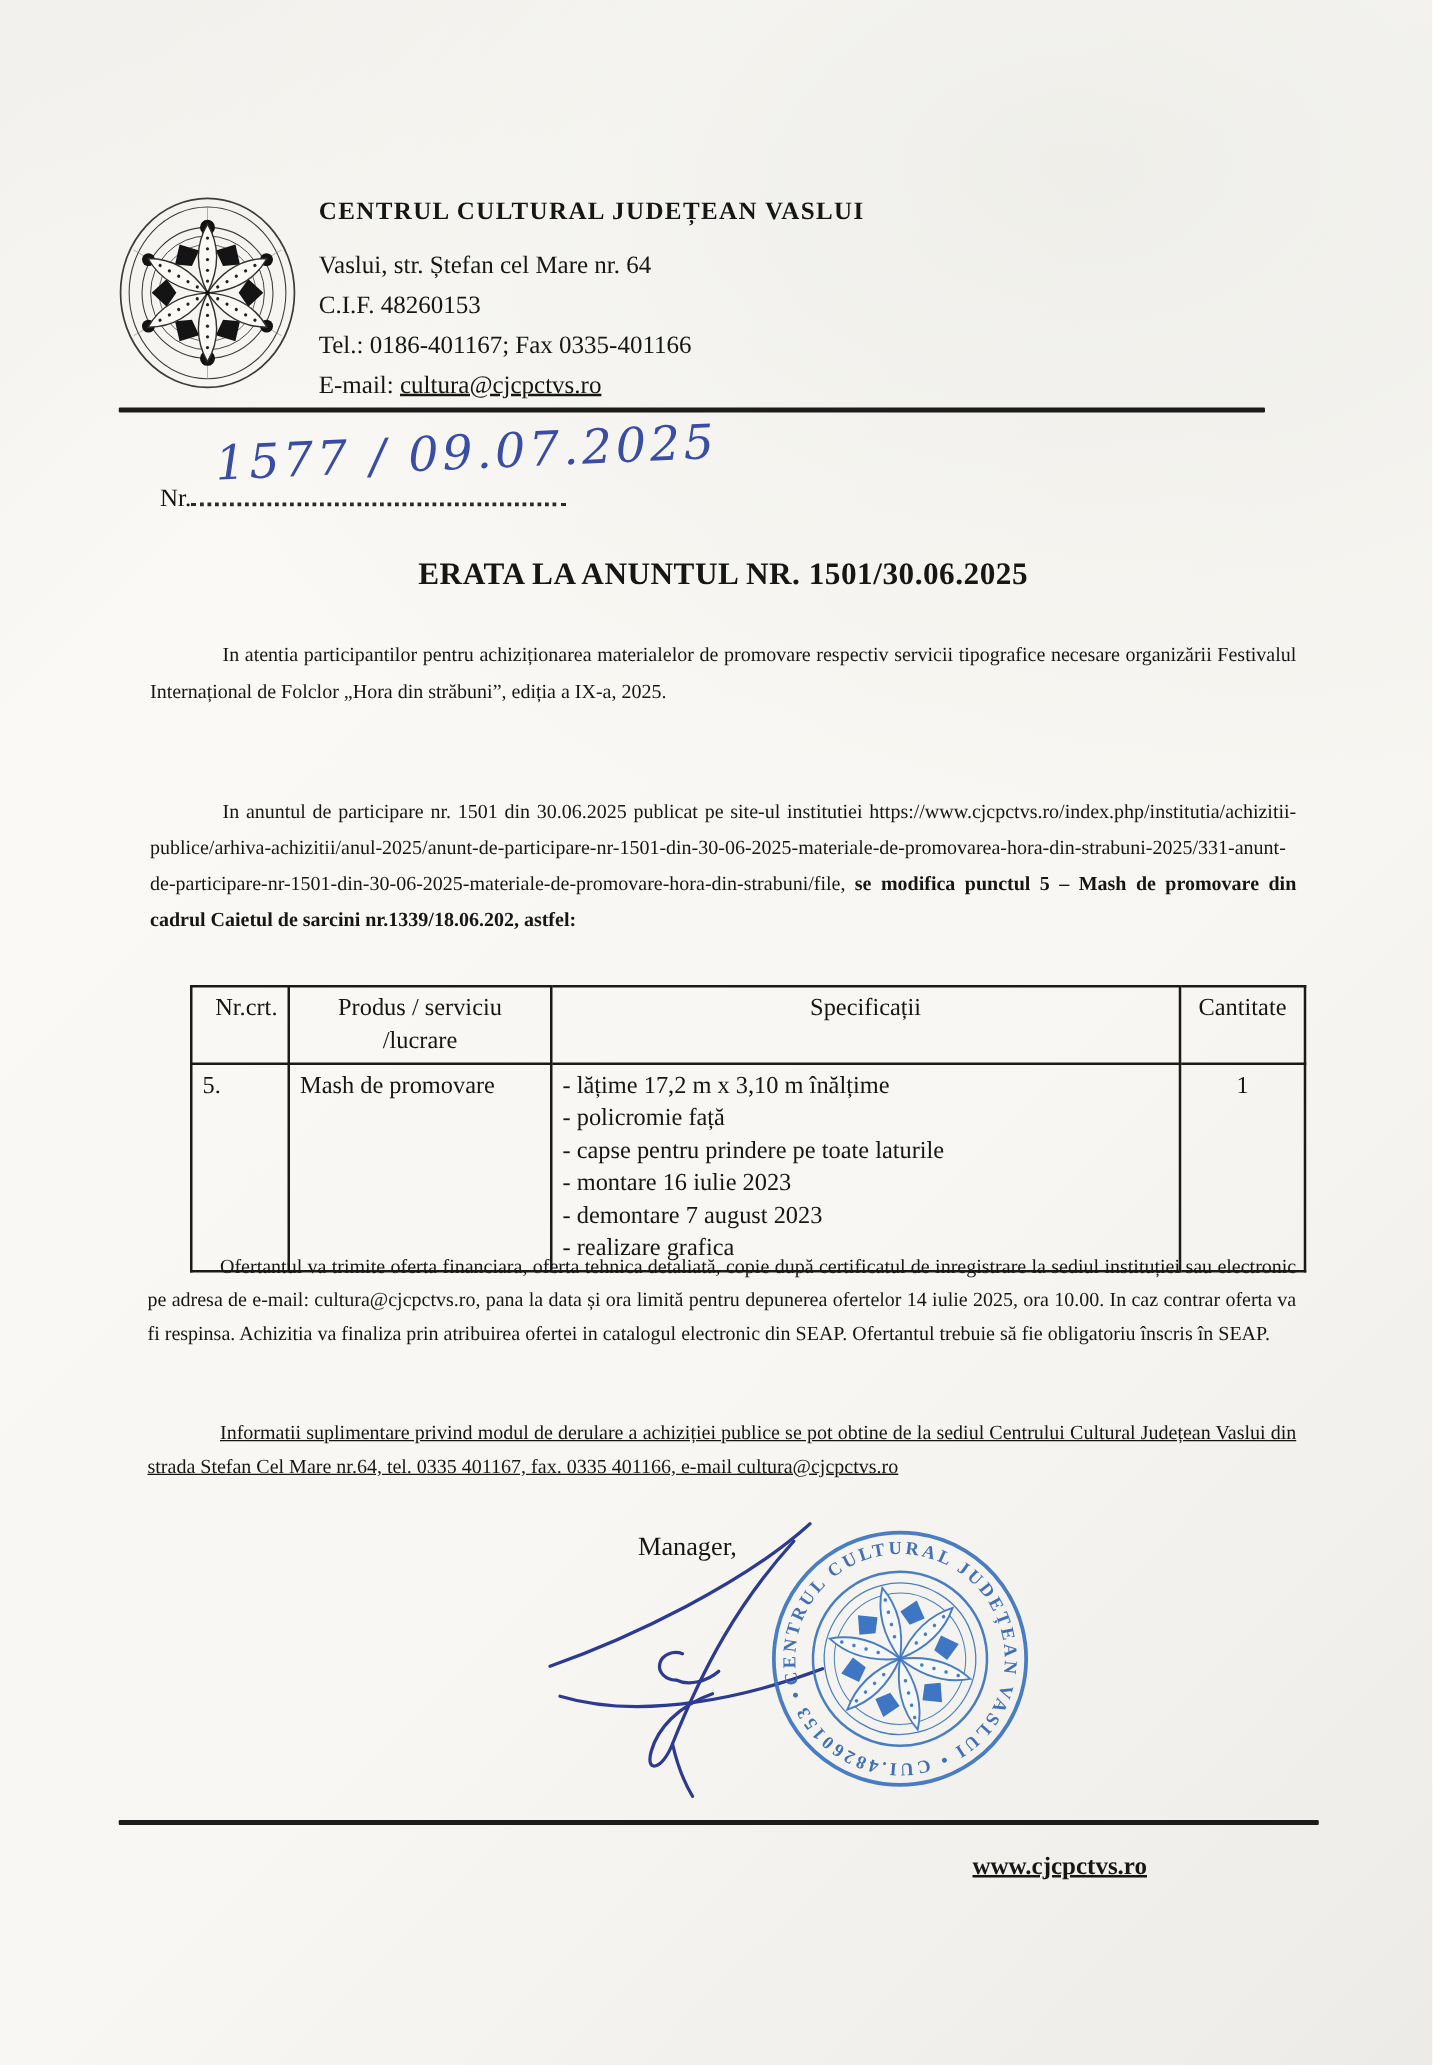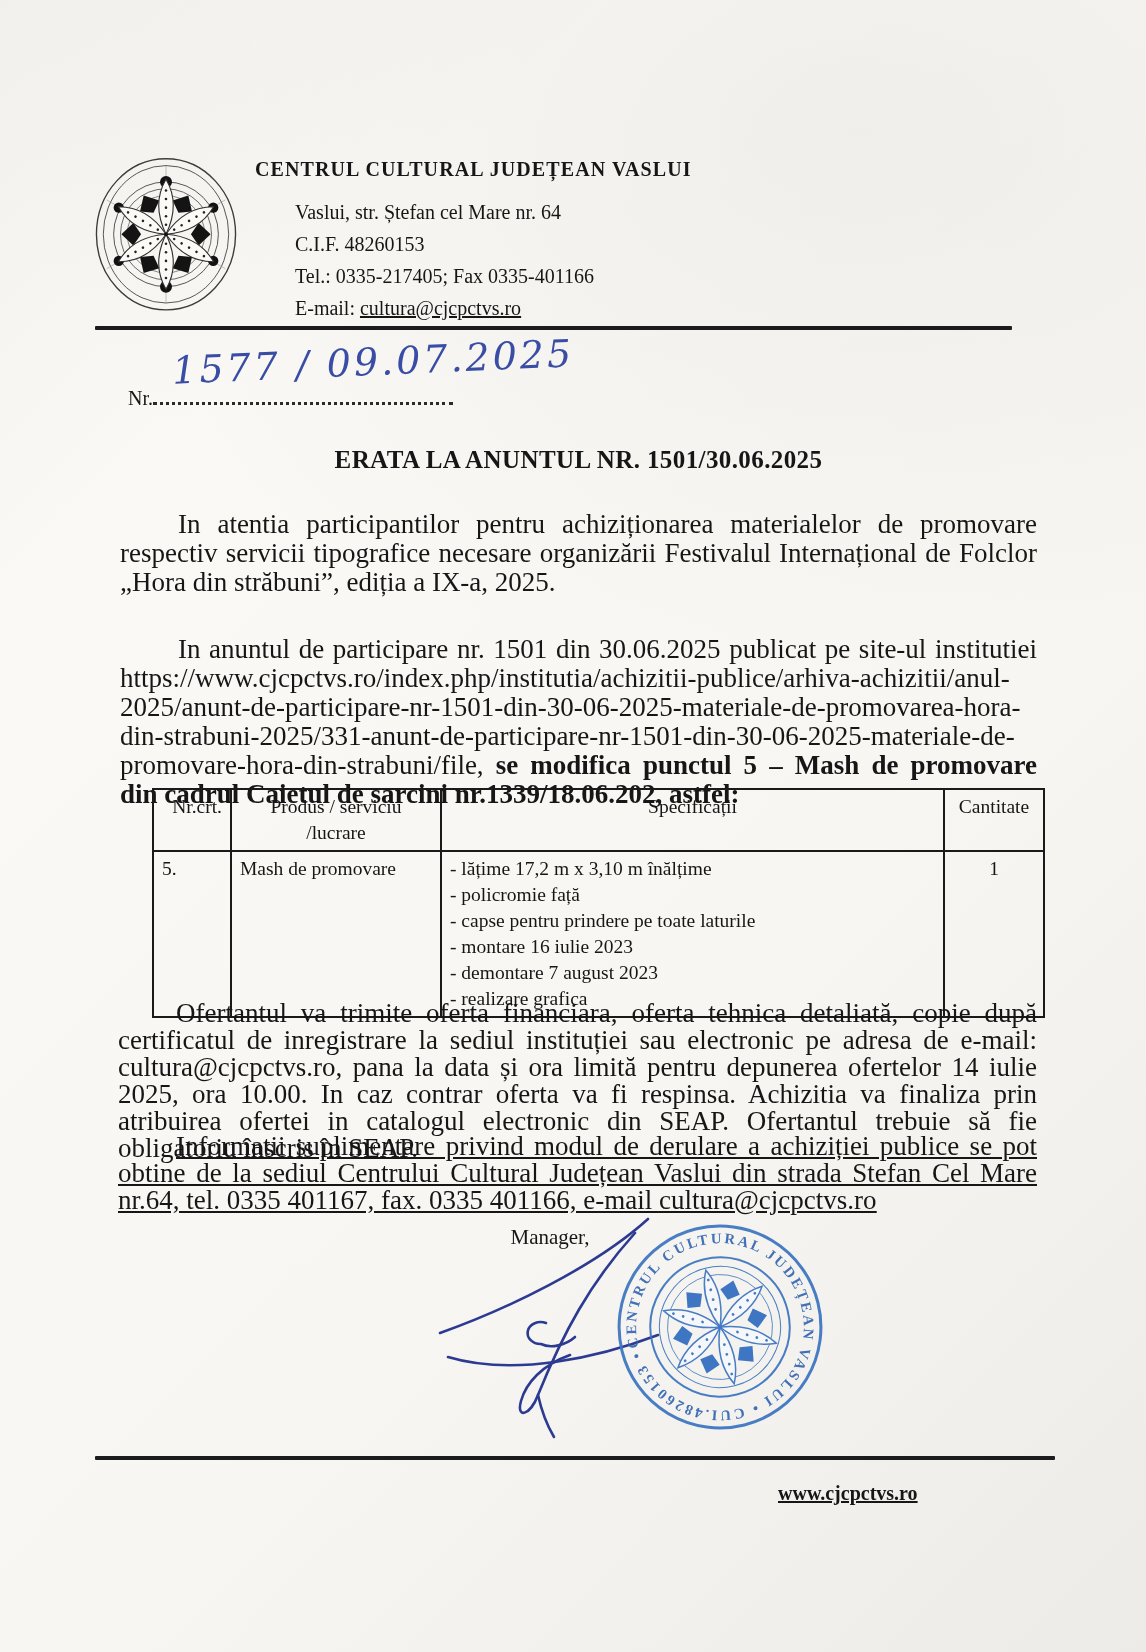--- a/index.html
+++ b/index.html
@@ -10,41 +10,41 @@
       radial-gradient(1400px 900px at 75% 8%, rgba(220,220,214,0.35), rgba(0,0,0,0) 60%),
       linear-gradient(135deg,#f1f0ec 0%,#faf9f6 22%,#f7f6f2 62%,#ecebe7 100%);
     font-family:"Liberation Serif","DejaVu Serif",serif;
     color:#161616;
     overflow:hidden;
   }
   .abs{position:absolute;}
 
   
   .org-name{font-size:20px;font-weight:bold;letter-spacing:1.1px;}
-  .org-line{font-size:20px;line-height:32px;margin-left:40px;}
+  .org-line{font-size:20px;line-height:32px;}
   .org-line a, .plainlink{color:#161616;text-decoration:underline;}
   .rule{background:#1c1c1c;height:4px;border-radius:1px;}
 
   
   .nr-label{font-size:20px;}
   .nr-dots{display:inline-block;width:300px;border-bottom:3px dotted #2a2a2a;height:18px;}
   .handwriting{
     font-style:italic;
     font-family:"DejaVu Serif",serif;
     color:#3a4da5;
     font-size:38px;
     letter-spacing:3px;
     transform:rotate(-2.5deg);
     white-space:nowrap;
   }
 
   
   .doc-title{font-size:25px;font-weight:bold;text-align:center;letter-spacing:0.4px;}
   .para{
-    font-size:27px;line-height:29px;text-align:justify;
+    font-size:16px;line-height:29px;text-align:justify;
     text-indent:58px;overflow-wrap:anywhere;
   }
   .para.tight{line-height:27px;}
   .bold{font-weight:bold;}
 
   
   table.spec{border-collapse:collapse;width:891px;table-layout:fixed;}
   table.spec td,table.spec th{
     border:2.5px solid #1a1a1a;
     font-size:19.5px;line-height:26px;
@@ -126,21 +126,21 @@
       <use href="#lpetal" transform="rotate(180 85 93)"></use>
       <use href="#lpetal" transform="rotate(240 85 93)"></use>
       <use href="#lpetal" transform="rotate(300 85 93)"></use>
       <circle cx="85" cy="93" r="2.2" fill="#111"></circle>
     </g>
   </svg>
 
   <div class="abs org-name" style="left:255px;top:158px;">CENTRUL CULTURAL JUDEȚEAN VASLUI</div>
   <div class="abs org-line" style="left:255px;top:196px;">Vaslui, str. Ștefan cel Mare nr. 64</div>
   <div class="abs org-line" style="left:255px;top:228px;">C.I.F. 48260153</div>
-  <div class="abs org-line" style="left:255px;top:260px;">Tel.: 0335-217405; Fax 0335-401166</div>
+  <div class="abs org-line" style="left:255px;top:260px;">Tel.: 0186-401167; Fax 0335-401166</div>
   <div class="abs org-line" style="left:255px;top:292px;">
     <span>E-mail: </span><span class="plainlink">cultura@cjcpctvs.ro</span>
   </div>
 
   <div class="abs rule" style="left:95px;top:326px;width:917px;"></div>
 
   <div class="abs nr-label" style="left:128px;top:372px;margin-top:12px;">
     <span>Nr.</span><span class="nr-dots"></span>
   </div>
   <div class="abs handwriting" style="left:172px;top:340px;">1577 / 09.07.2025</div>

